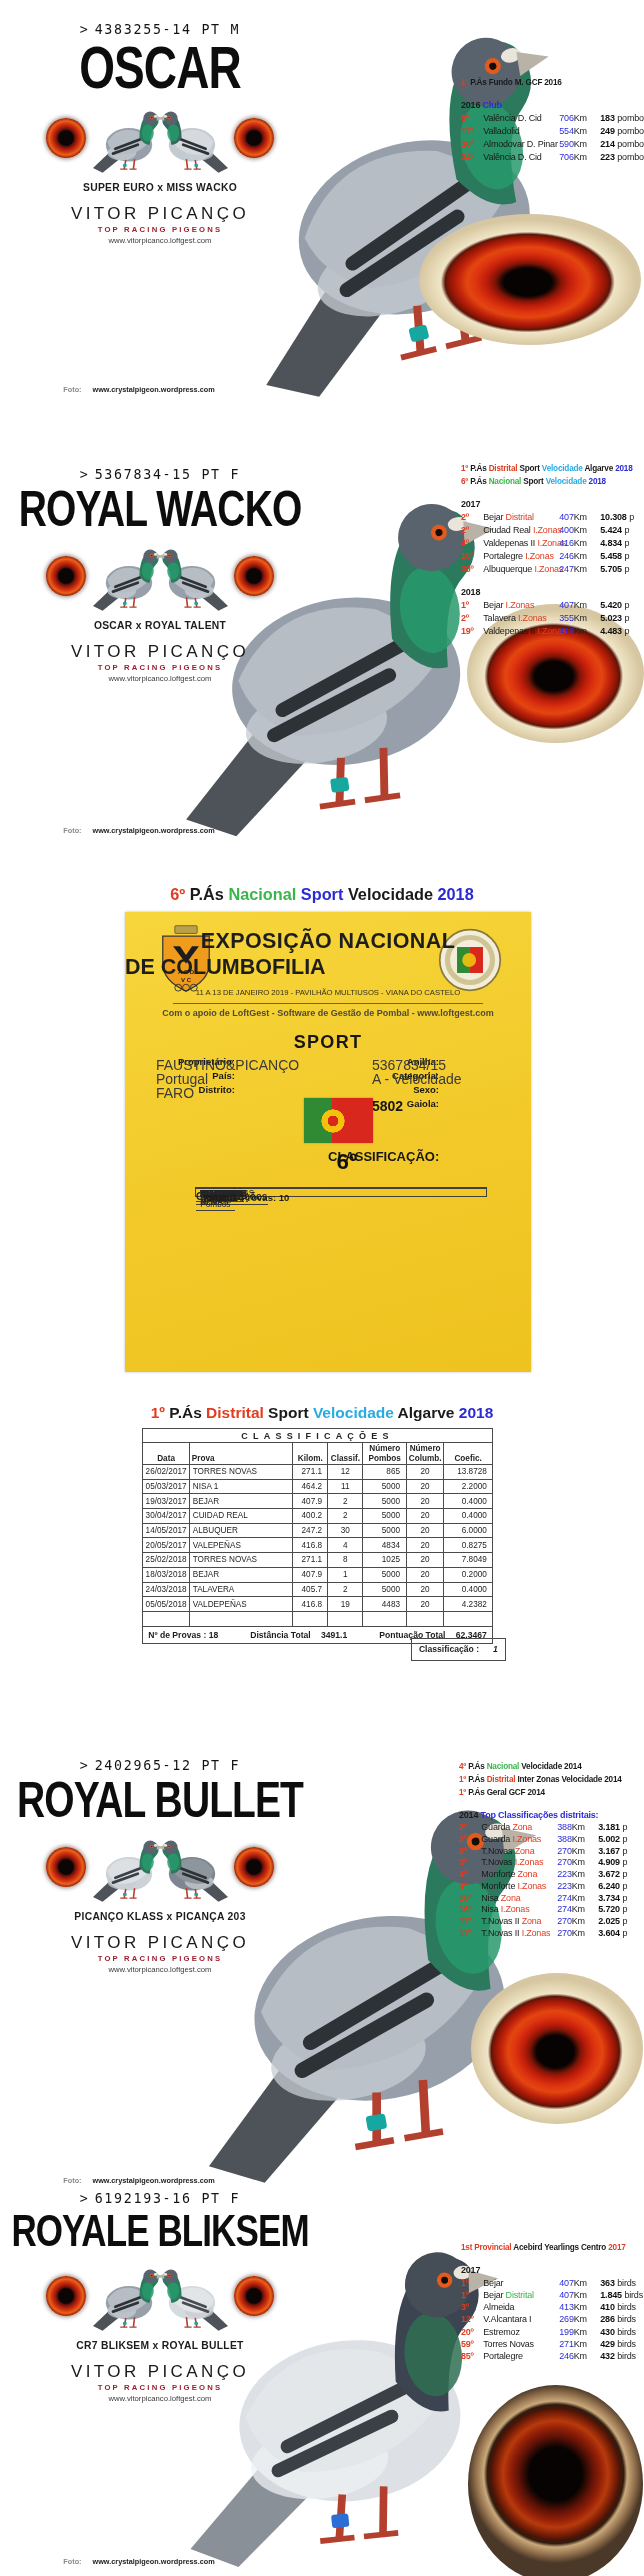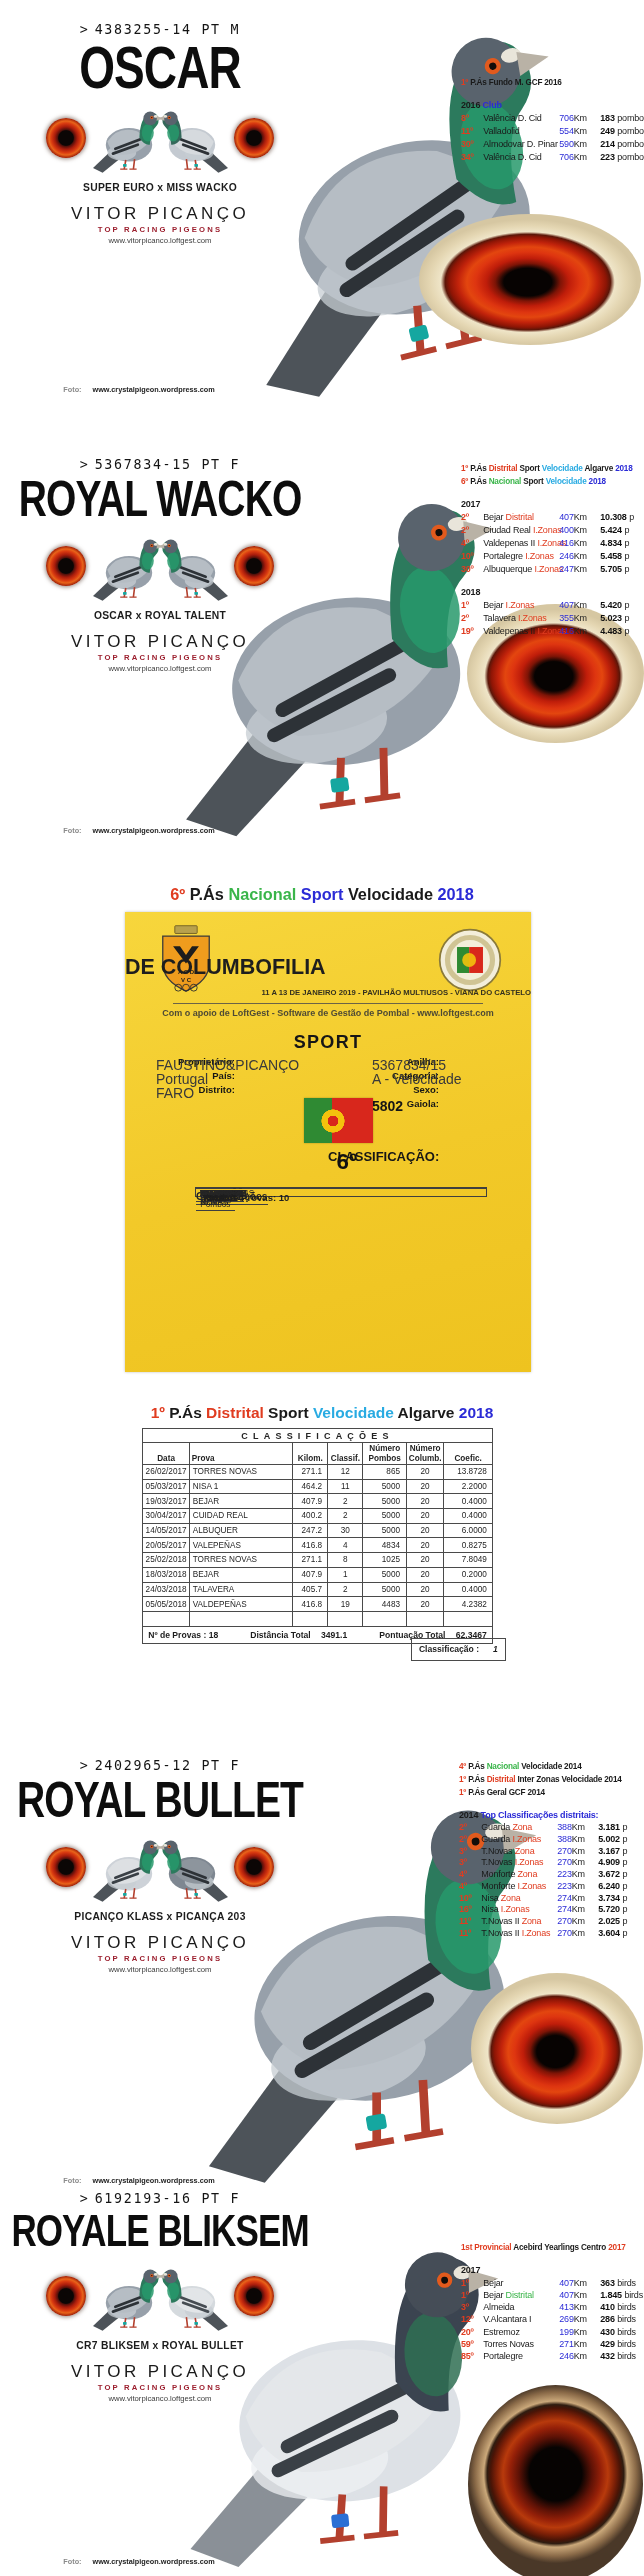--- a/index.html
+++ b/index.html
@@ -10,21 +10,21 @@
 
   
   .card{position:absolute;left:0;width:644px;}
   .c1{top:0;height:400px}
   .c2{top:400px;height:460px}
   .c3{top:1753px;height:438px}
   .c4{top:2191px;height:385px;overflow:hidden}
 
   .hdrcol{position:absolute;left:45px;width:230px;display:flex;flex-direction:column;
           align-items:center;z-index:5;text-align:center}
-  .c1 .hdrcol{top:22.3px}.c2 .hdrcol{top:57px}.c3 .hdrcol{top:5.2px}.c4 .hdrcol{top:0}
+  .c1 .hdrcol{top:22.3px}.c2 .hdrcol{top:67px}.c3 .hdrcol{top:5.2px}.c4 .hdrcol{top:0}
 
   .ring{font-family:"DejaVu Sans Mono","Liberation Mono",monospace;font-size:13.3px;
         letter-spacing:1.7px;color:#141414;white-space:nowrap}
   .chev{display:inline-block;margin-right:5.2px}
   .pname{font-weight:bold;color:#0d0d0d;letter-spacing:-0.9px;white-space:nowrap;
          transform:scaleY(1.28);transform-origin:50% 30%;margin:5.2px 0 10.3px;line-height:1}
   .c1 .pname{font-size:46px}.c2 .pname{font-size:39px}.c3 .pname{font-size:39px}.c4 .pname{font-size:35px}
 
   .parents{display:flex;align-items:center;justify-content:center;height:79px;margin-top:0}
   .pthumb{width:82px;height:76px;flex:none}
@@ -96,21 +96,21 @@
   
   .cert{position:absolute;left:125px;top:53px;width:406px;height:460px;
         background:linear-gradient(165deg,#f7d63c 0%,#f2c929 55%,#eec31f 100%);
         box-shadow:0 0 2.6px rgba(0,0,0,.25)}
   .cert *{position:absolute}
   .crest{left:29px;top:12px;width:64px;height:74px}
   .emblem{right:29px;top:15.5px;width:64px;height:64px}
   .cert-t1{left:0;top:17px;width:100%;text-align:center;font-size:21.5px;font-weight:bold;
            color:#1e1e1e;letter-spacing:0.4px}
   .cert-t2{left:0;top:43px;width:100%;text-align:left;font-size:21.5px;font-weight:bold;color:#1e1e1e}
-  .cert-sub{left:0;top:76px;width:100%;text-align:right;font-size:7.7px;font-weight:bold;color:#33301f}
+  .cert-sub{left:0;top:76px;width:100%;text-align:center;font-size:7.7px;font-weight:normal;color:#33301f}
   .cert-rule{left:48px;right:48px;top:91px;border-top:1.3px solid #6b6347;height:0}
   .cert-support{left:0;top:96px;width:100%;text-align:center;font-size:9px;font-weight:bold;color:#4e4a35}
   .cert-cat{left:0;top:120px;width:100%;text-align:center;font-size:18px;font-weight:bold;
             letter-spacing:1.3px;color:#161616}
   .fld{display:flex;font-size:9.5px;white-space:nowrap}
   .flab{font-weight:bold;color:#161616;margin-right:5.2px;width:79px;text-align:right;flex:none}
   .fval{color:#3a3a3a;font-size:14px;padding-top:0.9px}
   .fl0{left:31px;top:144px}.fl1{left:31px;top:158px}.fl2{left:31px;top:172px}
   .fr0{left:247px;top:144px}.fr1{left:247px;top:158px}.fr2{left:247px;top:172px}.fr3{left:247px;top:186px}
   .fr0 .flab,.fr1 .flab,.fr2 .flab,.fr3 .flab{width:67px}
@@ -338,20 +338,21 @@
         <circle cx="37" cy="74" r="4" fill="none" stroke="#2a2a2a"></circle>
         <circle cx="46" cy="74" r="4" fill="none" stroke="#2a2a2a"></circle>
       </svg>
       <svg class="emblem" viewBox="0 0 74 74">
         <circle cx="37" cy="37" r="35" fill="#f3eedb" stroke="#8a7a3a" stroke-width="2"></circle>
         <circle cx="37" cy="37" r="26" fill="none" stroke="#b3a25a" stroke-width="6" opacity=".55"></circle>
         <rect x="22" y="22" width="14" height="30" fill="#2f8a33"></rect>
         <rect x="36" y="22" width="16" height="30" fill="#d8271c"></rect>
         <circle cx="36" cy="37" r="8" fill="#f4c20d" opacity=".9"></circle>
       </svg>
+      <div class="cert-t1">EXPOSIÇÃO NACIONAL</div>
       <div class="cert-t2">DE COLUMBOFILIA</div>
       <div class="cert-sub">11 A 13 DE JANEIRO 2019 - PAVILHÃO MULTIUSOS - VIANA DO CASTELO</div>
       <div class="cert-rule"></div>
       <div class="cert-support">Com o apoio de LoftGest - Software de Gestão de Pombal - www.loftgest.com</div>
       <div class="cert-cat">SPORT</div>
       <div class="fld fl0">
           <span class="flab">Proprietário:</span>
           <span class="fval">FAUSTINO&amp;PICANÇO</span>
         </div>
       <div class="fld fl1">

